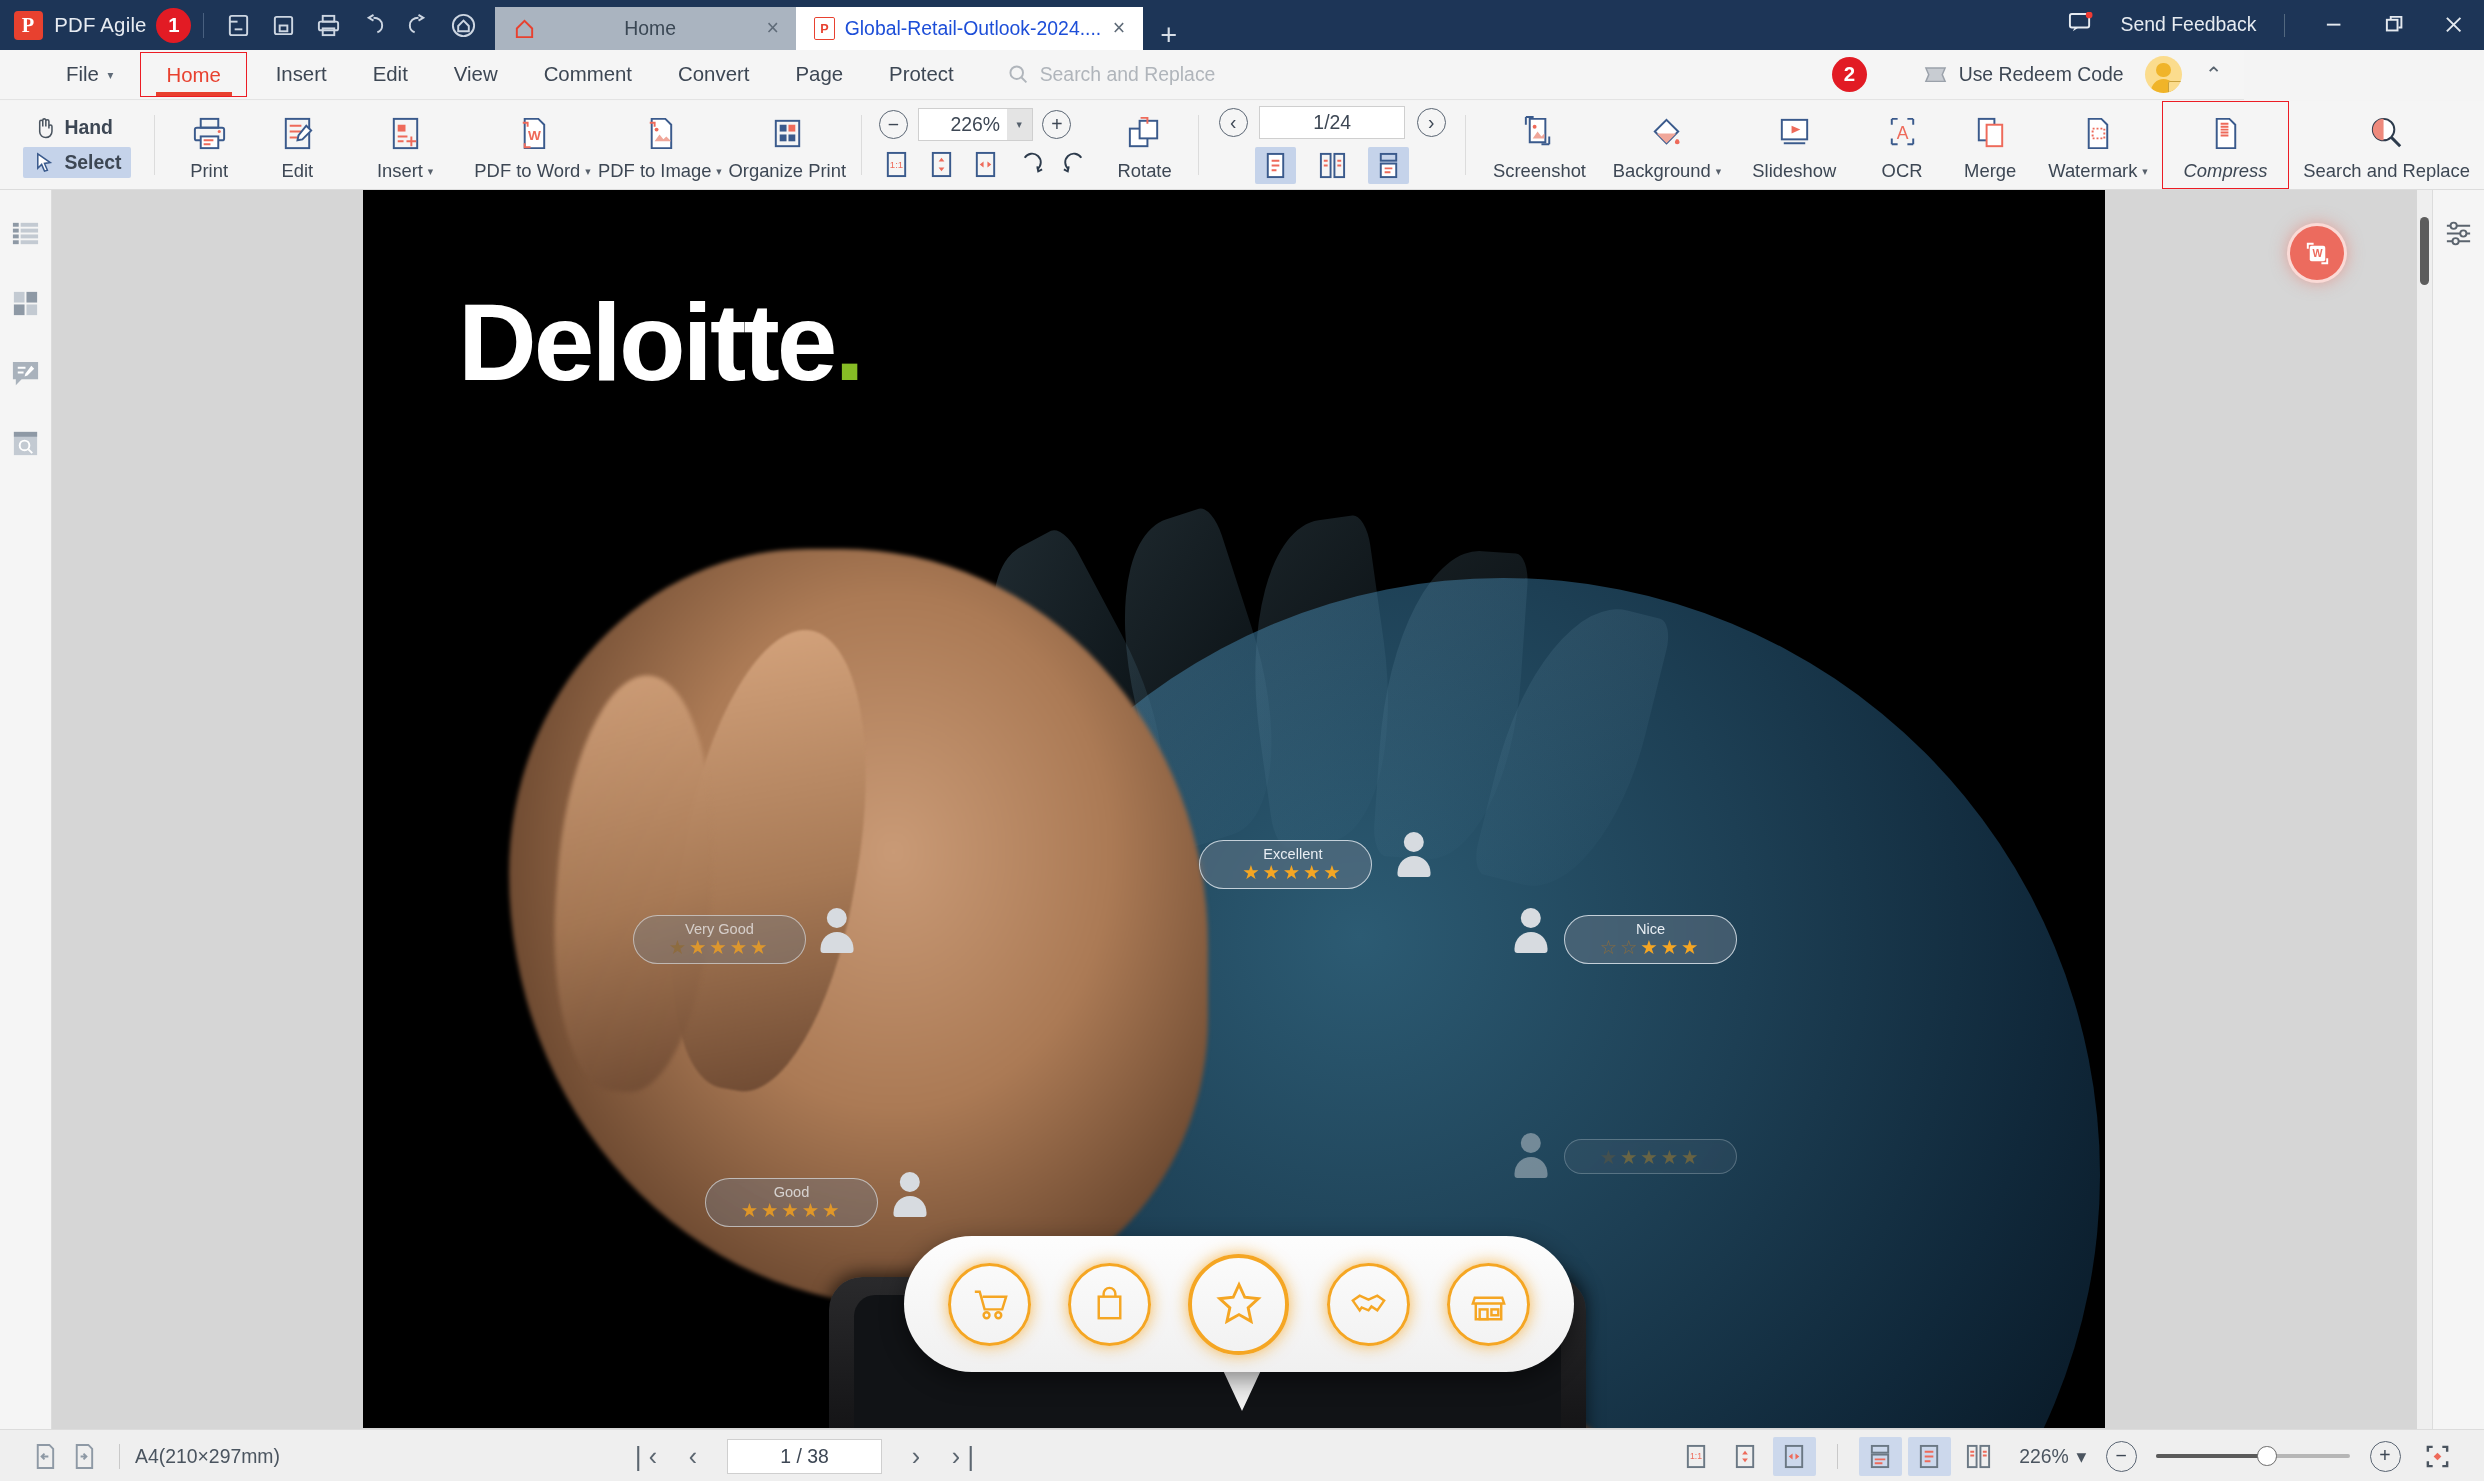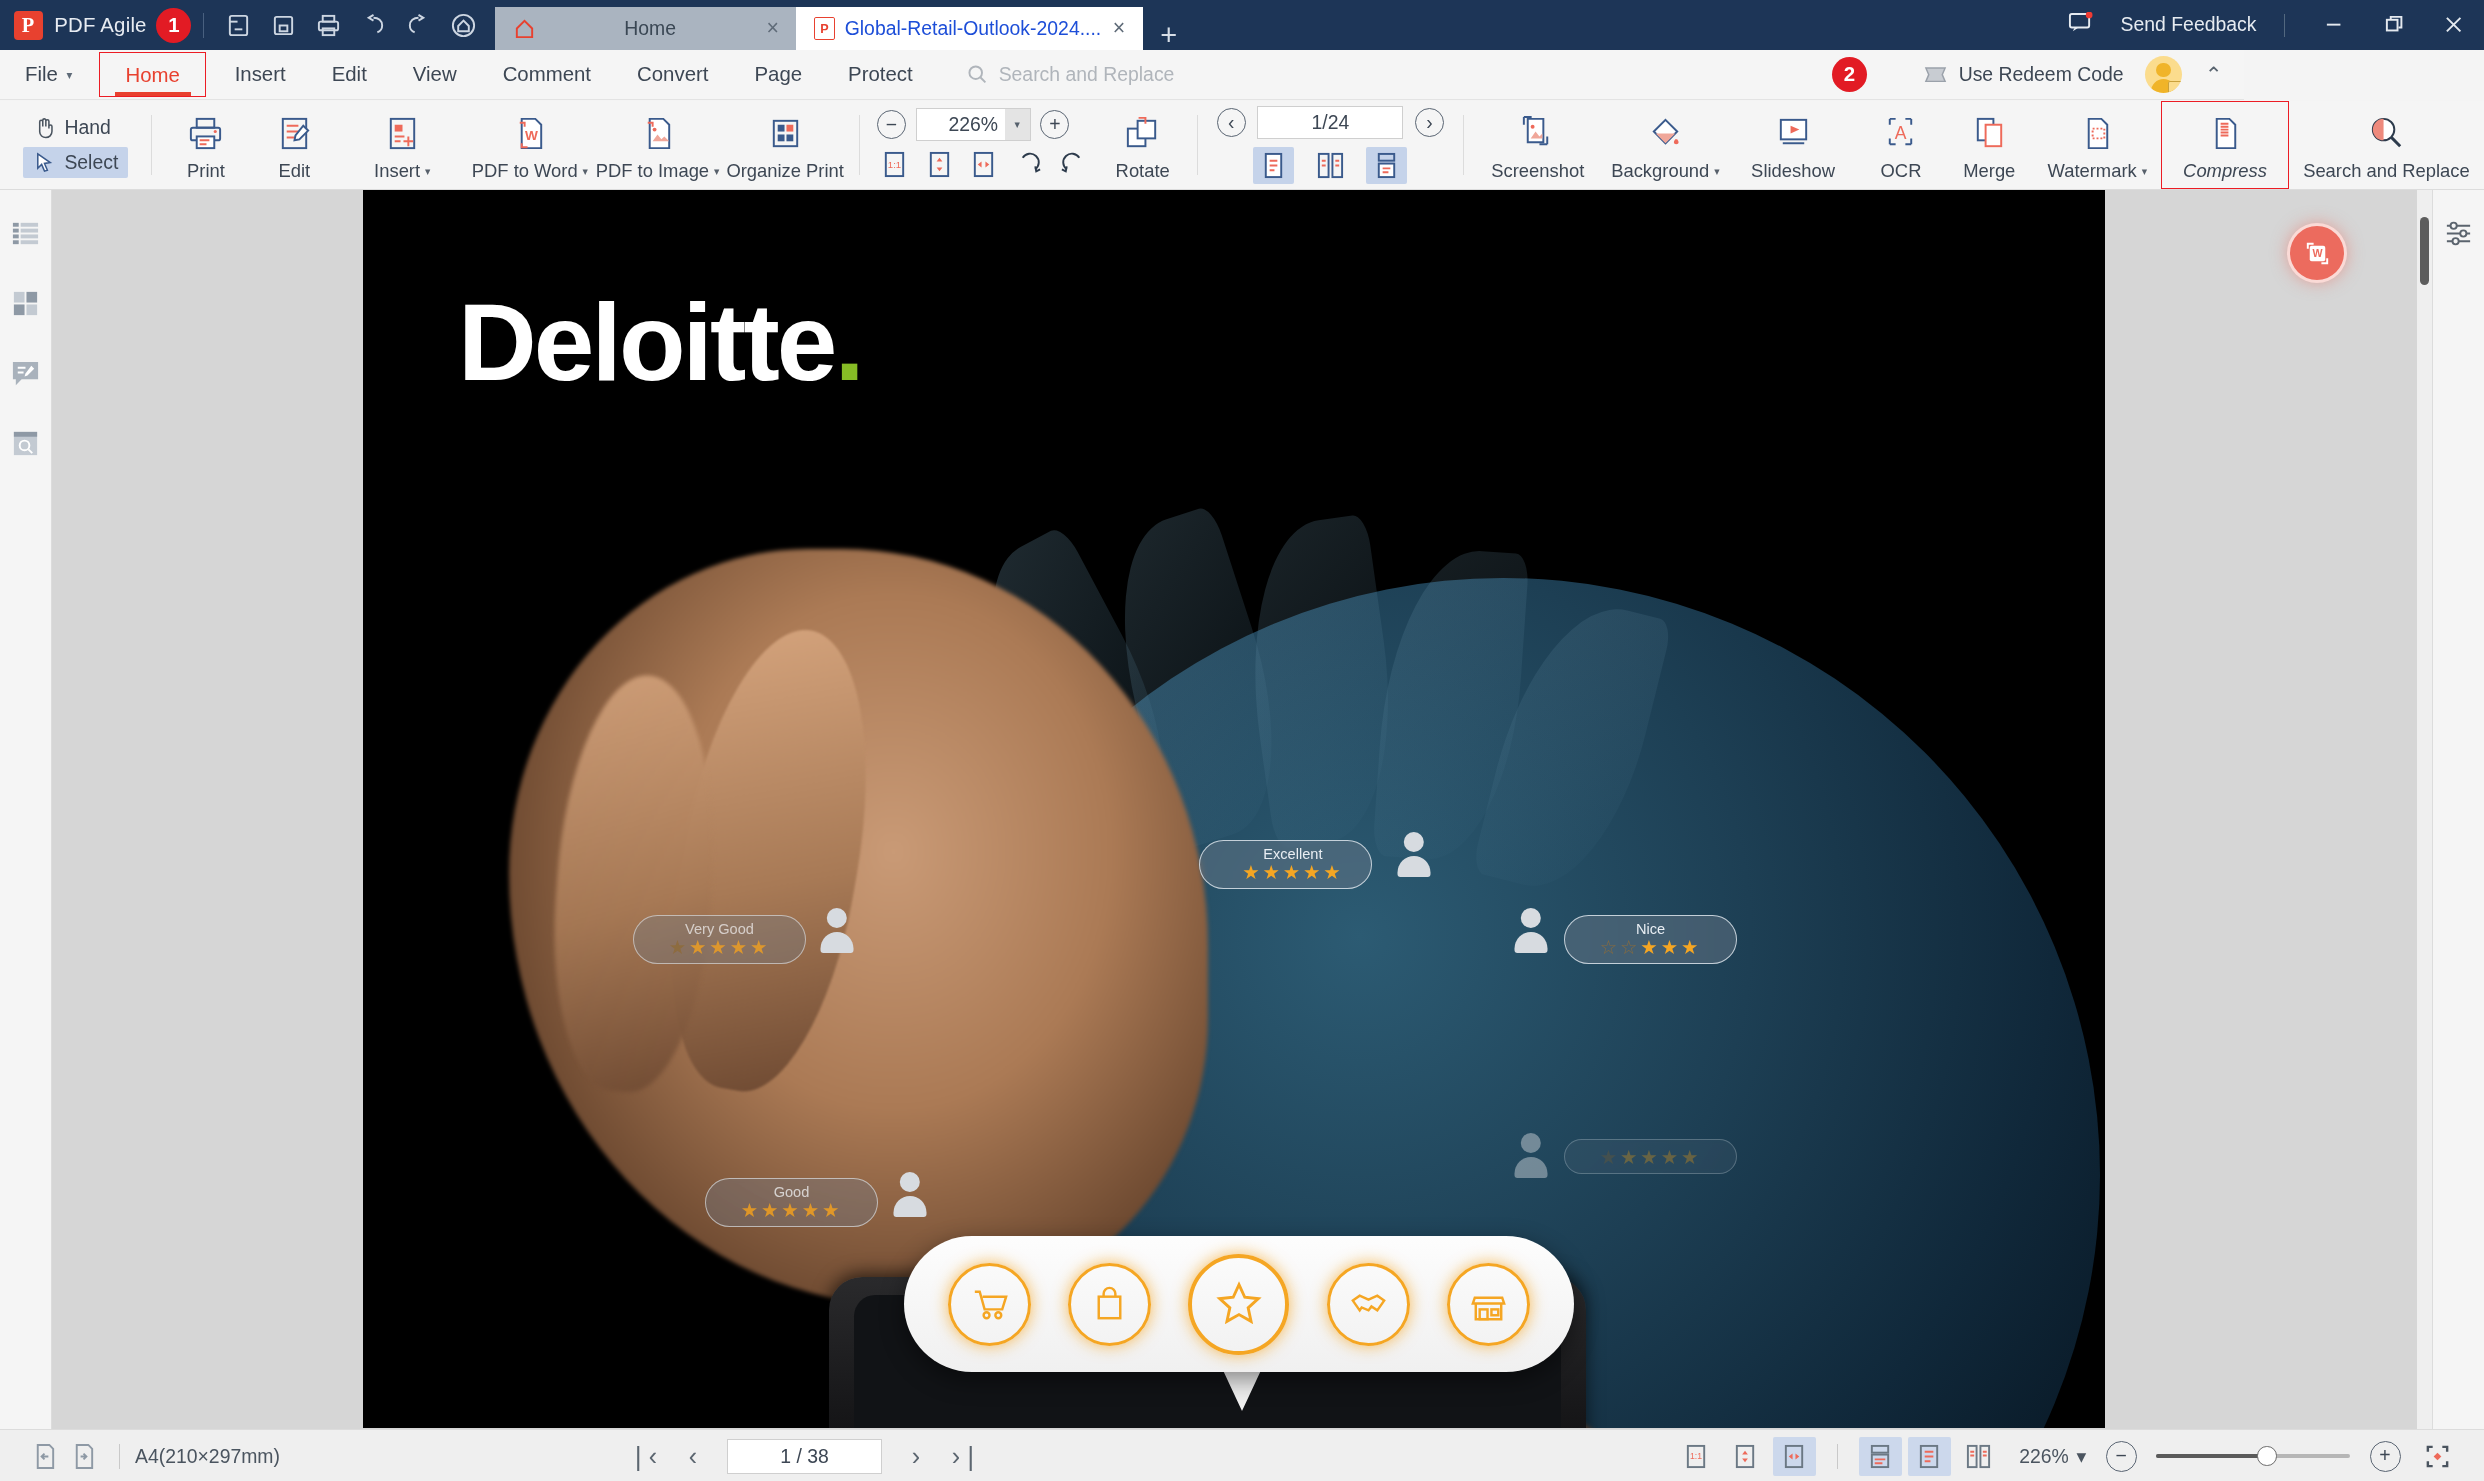--- a/index.html
+++ b/index.html
@@ -60,20 +60,21 @@
   .titlebar-right { margin-left: auto; display: flex; align-items: center; height: 50px; }
   .feedback { display: flex; align-items: center; gap: 28px; color: #e6ebf1; font-size: 19.4px; padding: 0 7.8px; }
   .win-sep { width: 1px; height: 23px; background: #52687f; margin: 0 19.4px; }
   .win-btn { width: 60px; height: 50px; display: flex; align-items: center; justify-content: center; color: #e4e9ef; }
 
   
   .menubar {
     position: absolute; top: 50px; left: 0; width: 2244px; height: 50px;
     background: #f5f5f5; display: flex; align-items: center;
     border-bottom: 1px solid #e3e3e3;
+    padding-left: 41px;
   }
   .menu-file { display: flex; align-items: center; gap: 8.7px; font-size: 20.4px; color: #3d4754; padding: 0 21.3px 0 25px; }
   .menu-file .caret { font-size: 11.6px; color: #5f6b78; }
   .menu-item {
     font-size: 20.4px; color: #3d4754; padding: 0 23px; height: 50px;
     display: flex; align-items: center; white-space: nowrap;
   }
   .menu-item.home-wrap {
     position: relative; padding: 0;
   }
@@ -102,21 +103,21 @@
   .chev-up { margin-left: 23px; color: #59646f; font-size: 21.3px; }
 
   
   .ribbon {
     position: absolute; top: 101px; left: 0; width: 2484px; height: 89px;
     background: #f5f5f5; display: flex; align-items: stretch;
     border-bottom: 1px solid #dcdcdc;
   }
   .rib-div { width: 1px; background: #dcdcdc; margin: 13.6px 9.7px; }
 
-  .handsel { display: flex; flex-direction: column; justify-content: center; padding: 0 13.6px 0 23px; gap: 3.9px; }
+  .handsel { display: flex; flex-direction: column; justify-content: center; padding: 0 13.6px 0 23px; gap: 3.9px; font-weight: bold; }
   .hs-row { display: flex; align-items: center; gap: 8.7px; padding: 3.9px 9.7px; border-radius: 1.9px; font-size: 19.4px; color: #3d4754; }
   .hs-row.sel { background: #c5d3ea; }
 
   .rib-btn {
     width: 101px; display: flex; flex-direction: column; align-items: center;
     justify-content: center; gap: 5.8px; padding-top: 3.9px;
   }
   .rib-btn.wide { width: 146px; }
   .rib-btn .lab { font-size: 18.4px; color: #3d4754; display: flex; align-items: center; gap: 4.9px; white-space: nowrap; }
   .rib-btn .lab .caret { font-size: 10.7px; color: #57606b; }

